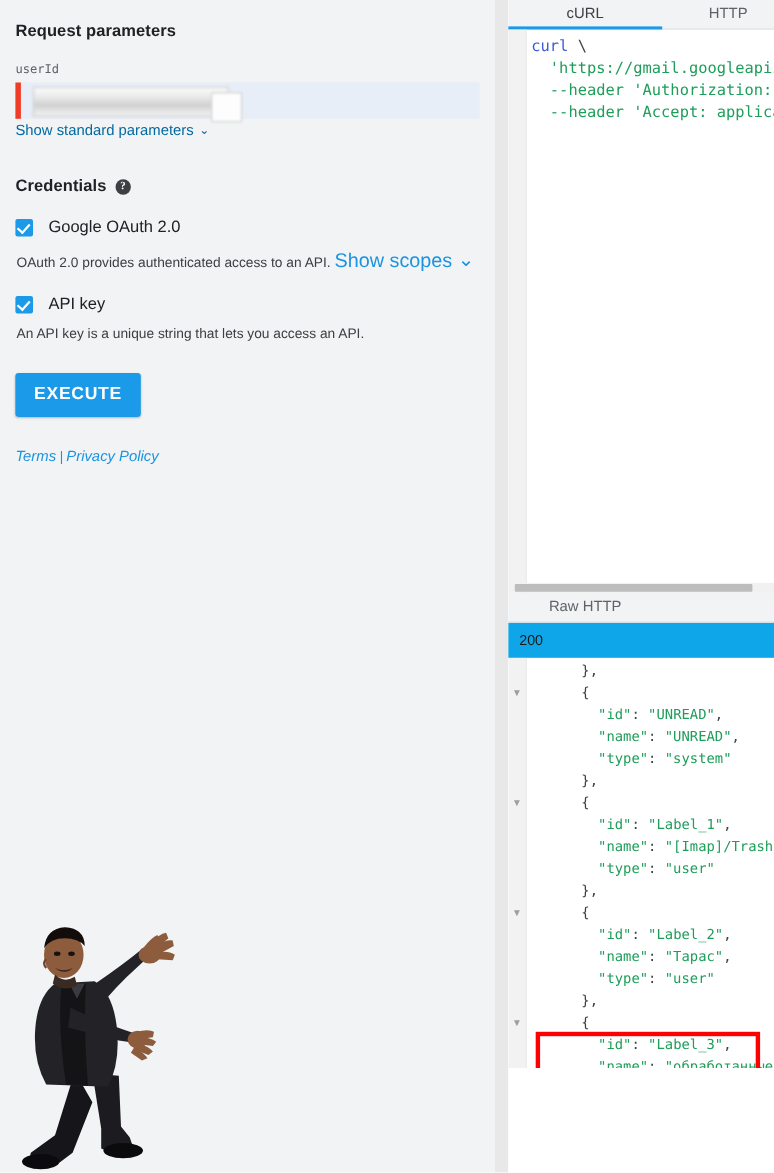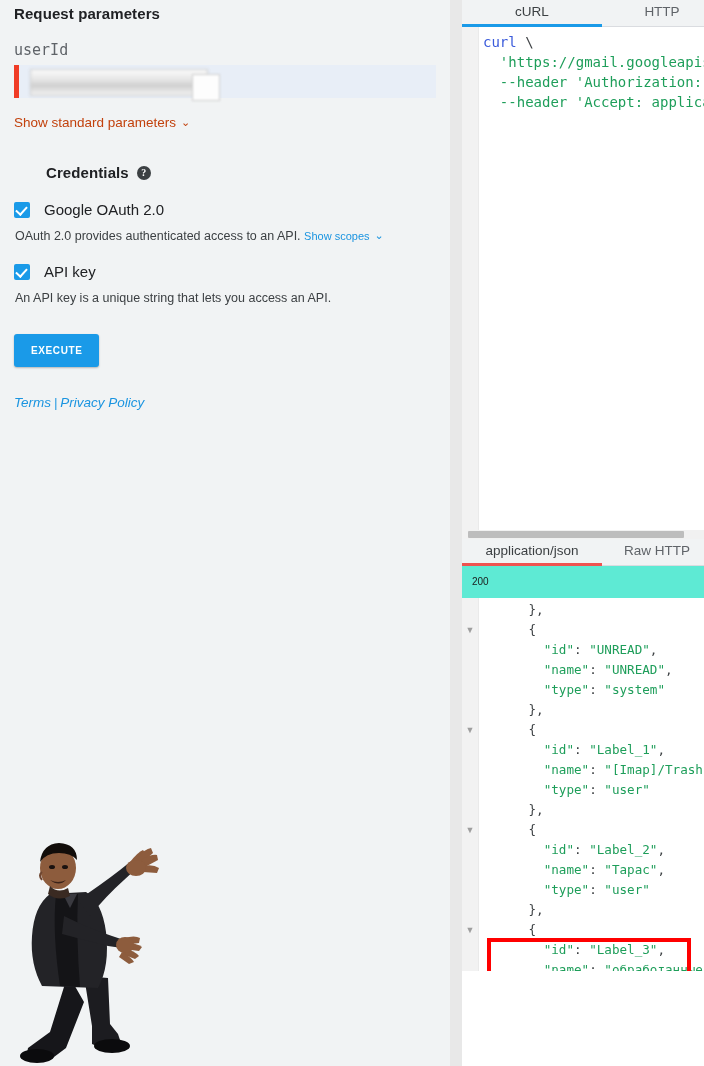--- a/index.html
+++ b/index.html
@@ -26,26 +26,26 @@
     overflow: hidden;
   }
   .panel-inner {
     padding: 0 14px;
   }
   .section-title {
     font-size: 15px;
     font-weight: bold;
     color: #202124;
     margin: 0;
-    padding-top: 5px;
+    padding-top: 20px;
     letter-spacing: .1px;
   }
   .field-label {
     font-family: "DejaVu Sans Mono", "Liberation Mono", monospace;
-    font-size: 15px;
+    font-size: 11px;
     color: #5f6368;
     margin-top: 19px;
     margin-bottom: 6px;
   }
   .field-row {
     position: relative;
     height: 33px;
     background: #e8eef7;
     border: 0;
     display: block;
@@ -78,39 +78,39 @@
     border: 1px solid #cfcfcf;
     filter: blur(1.1px);
   }
   .link {
     color: #1a94e0;
     text-decoration: none;
     font-size: 13.5px;
     cursor: pointer;
   }
   .show-std {
-    margin-top: 17px;
+    margin-top: 3px;
     font-size: 13.5px;
-    color: #c2410c;
+    color: #0369a1;
     display: inline-block;
     cursor: pointer;
   }
   .chev {
     display: inline-block;
     margin-left: 5px;
     font-size: 11px;
     transform: translateY(-1px);
   }
 
   .credentials-head {
     display: flex;
     align-items: center;
     margin-top: 33px;
   }
-  .credentials-head .section-title { padding-top: 0; margin-left: 32px; }
+  .credentials-head .section-title { padding-top: 0; }
   .help-icon {
     width: 14px; height: 14px;
     border-radius: 50%;
     background: #3c4043;
     color: #fff;
     font-size: 10px;
     line-height: 14px;
     text-align: center;
     margin-left: 8px;
     font-weight: bold;
@@ -144,28 +144,28 @@
     font-size: 15px;
     color: #202124;
     margin-left: 14px;
   }
   .cred-desc {
     font-size: 12.5px;
     color: #3c4043;
     margin-top: 11px;
     margin-left: 1px;
   }
-  .cred-desc .link { font-size: 11px; }
+  .cred-desc .link { font-size: 18px; }
 
   .execute-btn {
     margin-top: 29px;
     display: inline-block;
     background: #1a9ae8;
     color: #ffffff;
-    font-size: 10px;
+    font-size: 16px;
     font-weight: bold;
     letter-spacing: .6px;
     padding: 11px 17px 11px 17px;
     border: 0;
     border-radius: 3px;
     box-shadow: 0 1px 2px rgba(0,0,0,.25);
     cursor: pointer;
     font-family: "Liberation Sans", sans-serif;
   }
   .footer-links {
@@ -271,23 +271,23 @@
     background: #bdbdbd;
     border-radius: 1px;
   }
 
   #resp-tabbar { margin-top: 0; }
   #resp-tabbar .tab:nth-child(1){ width: 140px; }
   #resp-tabbar .tab:nth-child(2){ width: 110px; }
 
   .status-bar {
     height: 32px;
-    background: #5eead4;
+    background: #0ea5e9;
     color: #1b1b1b;
-    font-size: 10px;
+    font-size: 13px;
     line-height: 32px;
     padding-left: 10px;
     font-family: "Liberation Sans", sans-serif;
   }
 
   #json-block {
     position: relative;
     height: 428px;
     overflow: hidden;
   }
@@ -446,24 +446,20 @@
 
   <div class="code-wrap" id="curl-block">
     <div class="gutter"></div>
     <div class="code" id="curl-code"><div><span class="kw">curl</span><span class="pun"> \</span></div><div><span class="str">  'https://gmail.googleapis.com/g</span></div><div><span class="str">  --header 'Authorization: Bearer</span></div><div><span class="str">  --header 'Accept: application/j</span></div></div>
     <div class="hscrollbar">
       <div class="thumb"></div>
     </div>
   </div>
 
   <div class="tabbar" id="resp-tabbar">
-    <div class="tab active">
-      <span>application/json</span>
-      <span class="ink red"></span>
-    </div>
     <div class="tab">
       <span>Raw HTTP</span>
       <span class="ink"></span>
     </div>
   </div>
 
   <div class="status-bar">200</div>
 
   <div id="json-block">
     <div id="json-gutter">

